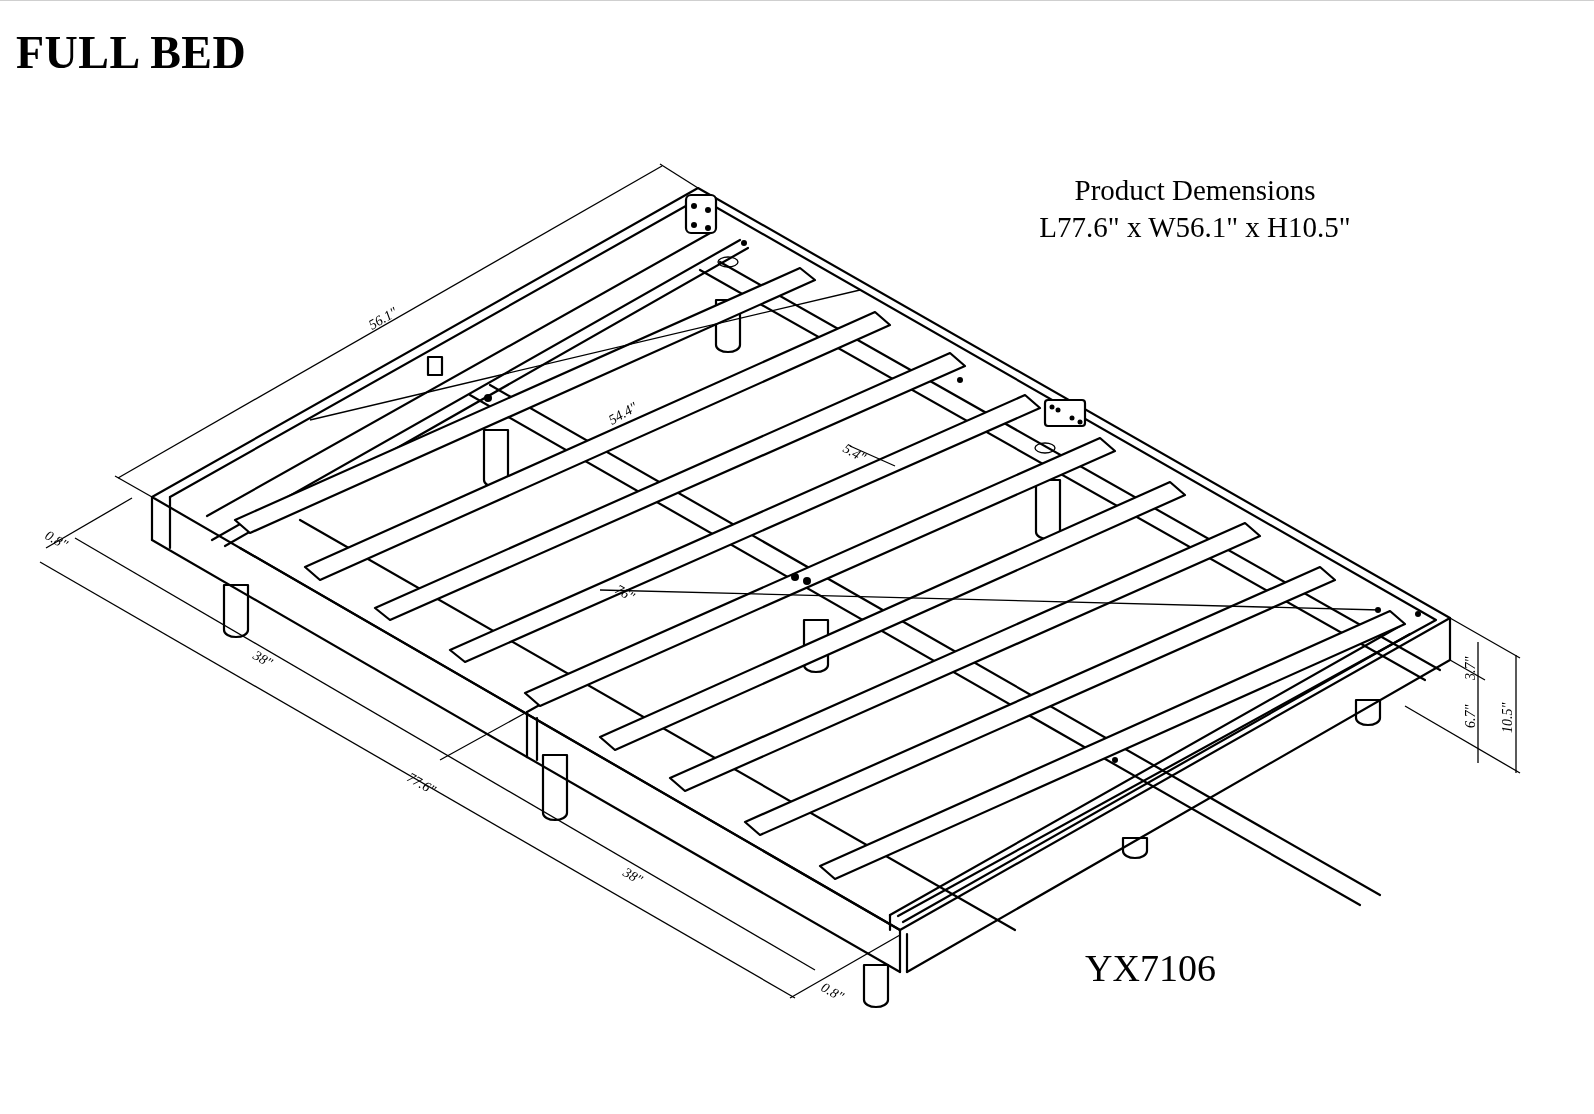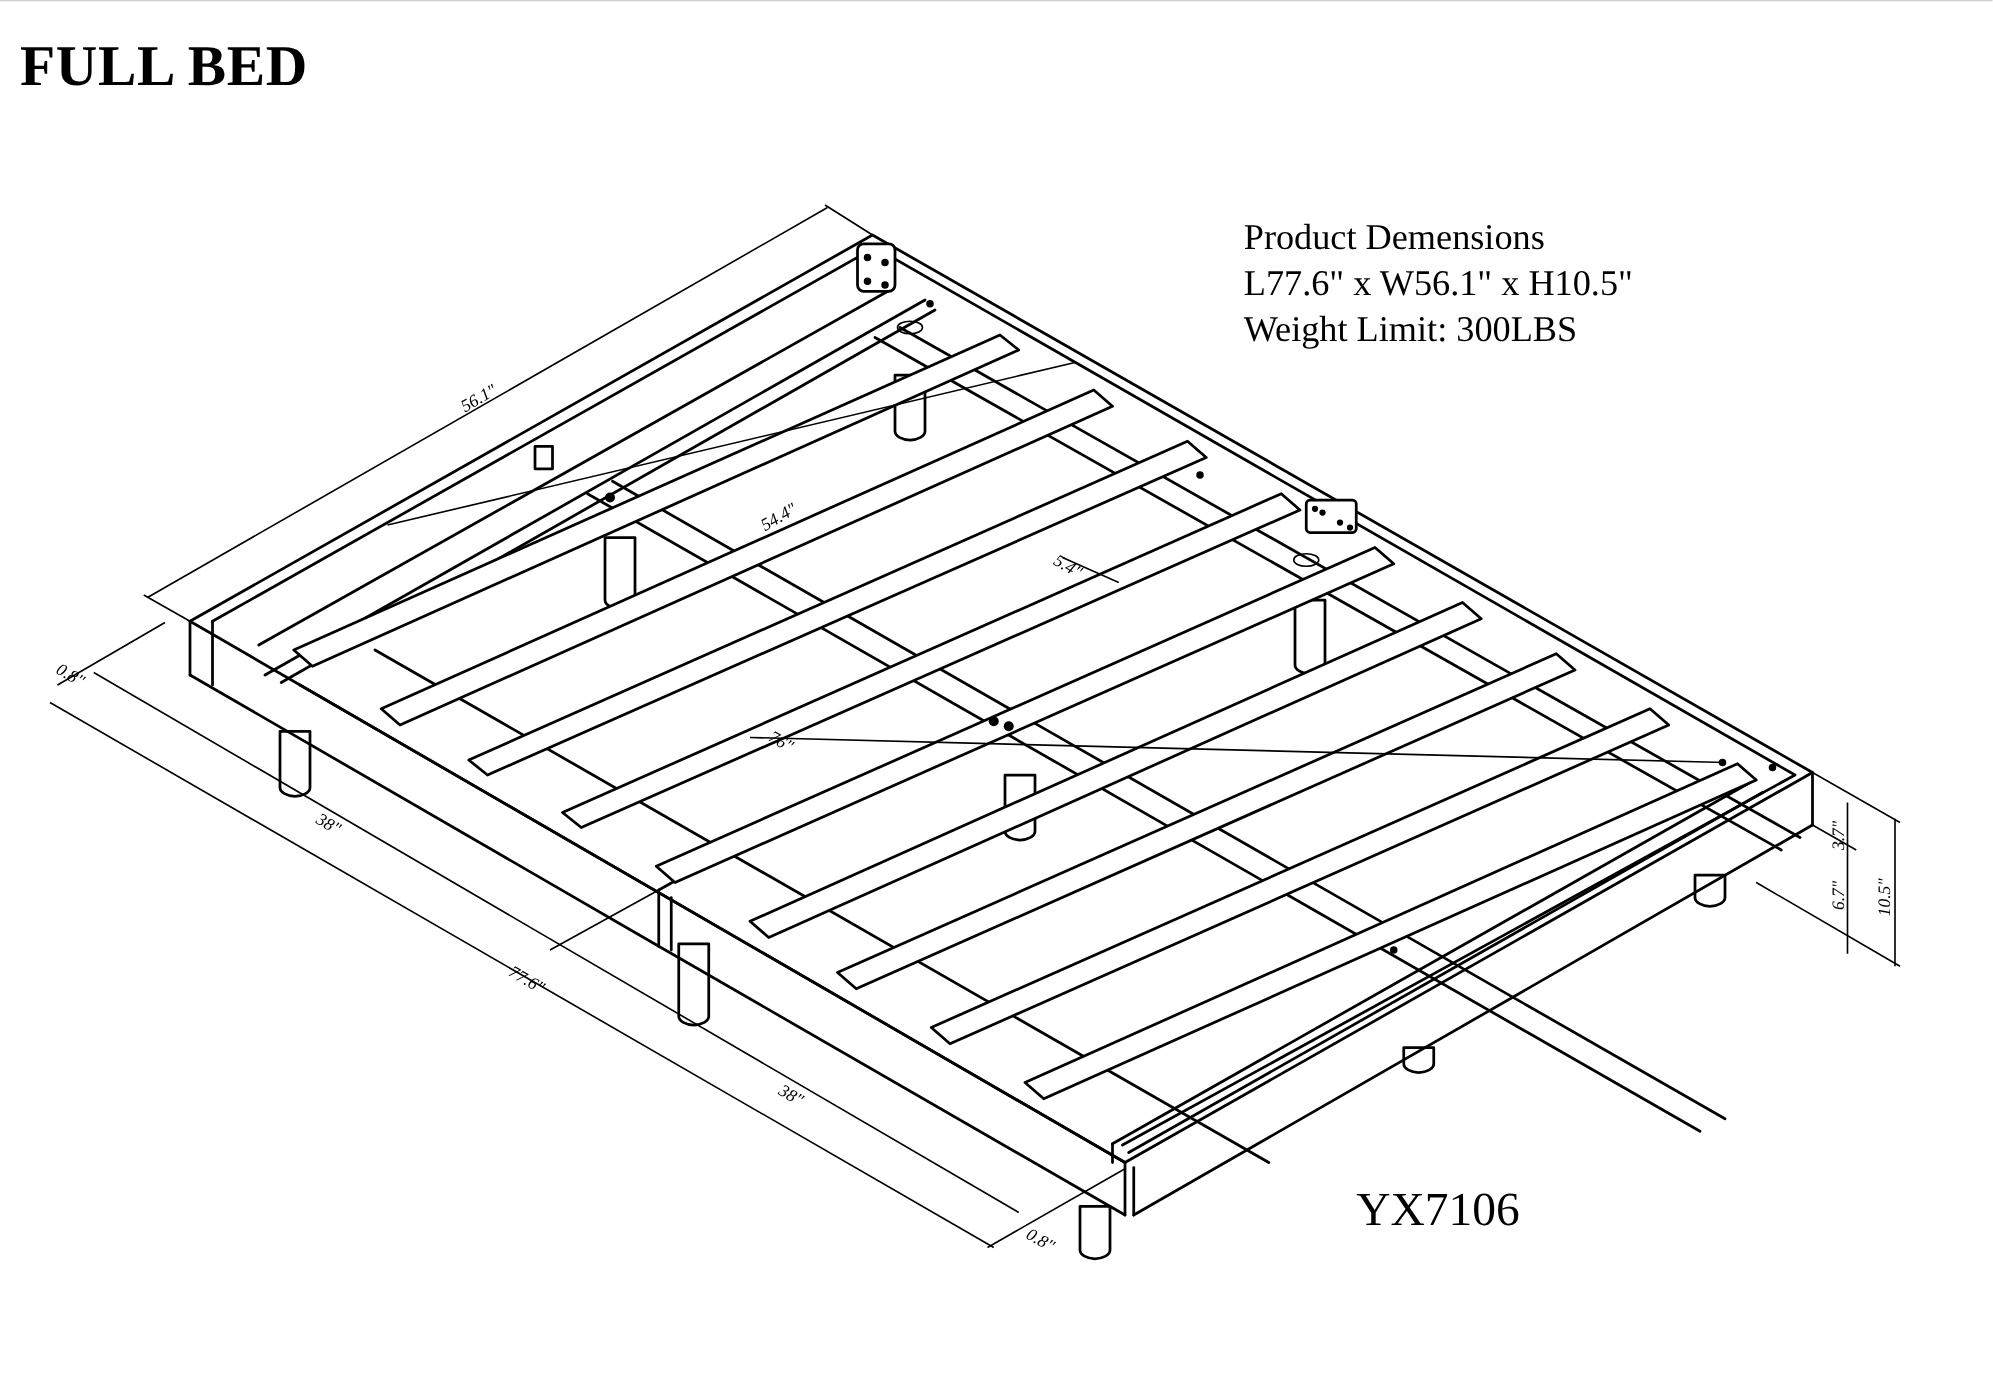--- a/index.html
+++ b/index.html
@@ -1,40 +1,39 @@
 <!DOCTYPE html>
 <html><head>
 <meta charset="utf-8">
 <style>
   html, body { margin: 0; padding: 0; background: #ffffff; }
   body { width: 1594px; height: 1114px; position: relative; overflow: hidden;
          font-family: "Liberation Serif", serif; color: #000; }
   .topline { position: absolute; left: 0; top: 0; width: 1594px; height: 1px; background: #cfcfcf; }
   .title { position: absolute; left: 16px; width: 1568px; top: 26px; 
            font-weight: bold; font-size: 46px; letter-spacing: 0.5px; }
-  .specs { position: absolute; left: 995px; width: 400px; top: 172px; 
+  .specs { position: absolute; left: 995px; width: 400px; top: 172px; text-align: center;
            font-size: 29px; line-height: 37px; }
   .model { position: absolute; left: 1085px; top: 946px; font-weight: normal; font-size: 38px; }
   svg { position: absolute; left: 0; top: 0; }
   .ln { stroke: #000; stroke-width: 2.2; fill: none; stroke-linejoin: round; stroke-linecap: round; }
   .thin { stroke: #000; stroke-width: 1.3; fill: none; }
   .fillw { fill: #fff; stroke: #000; stroke-width: 2.2; stroke-linejoin: round; }
   .dim { font-family: "Liberation Serif", serif; font-style: italic; font-size: 14px; fill: #000; }
 </style>
 </head>
 <body>
 
 <div class="topline"></div>
 
 <div class="title">FULL BED</div>
 
 <div class="specs">
   <div>Product Demensions</div>
   <div>L77.6" x W56.1" x H10.5"</div>
-  <div>Weight Limit: 300LBS</div>
 </div>
 
 <div class="model">YX7106</div>
 
 <svg width="1594" height="1114" viewBox="0 0 1594 1114">
 
   <g>
     <path class="fillw" d="M224,585 L224,630 A12,7 0 0 0 248,630 L248,585 Z"></path>
     <path class="fillw" d="M543,755 L543,813 A12,7 0 0 0 567,813 L567,755 Z"></path>
     <path class="fillw" d="M864,965 L864,1000 A12,7 0 0 0 888,1000 L888,965 Z"></path>

